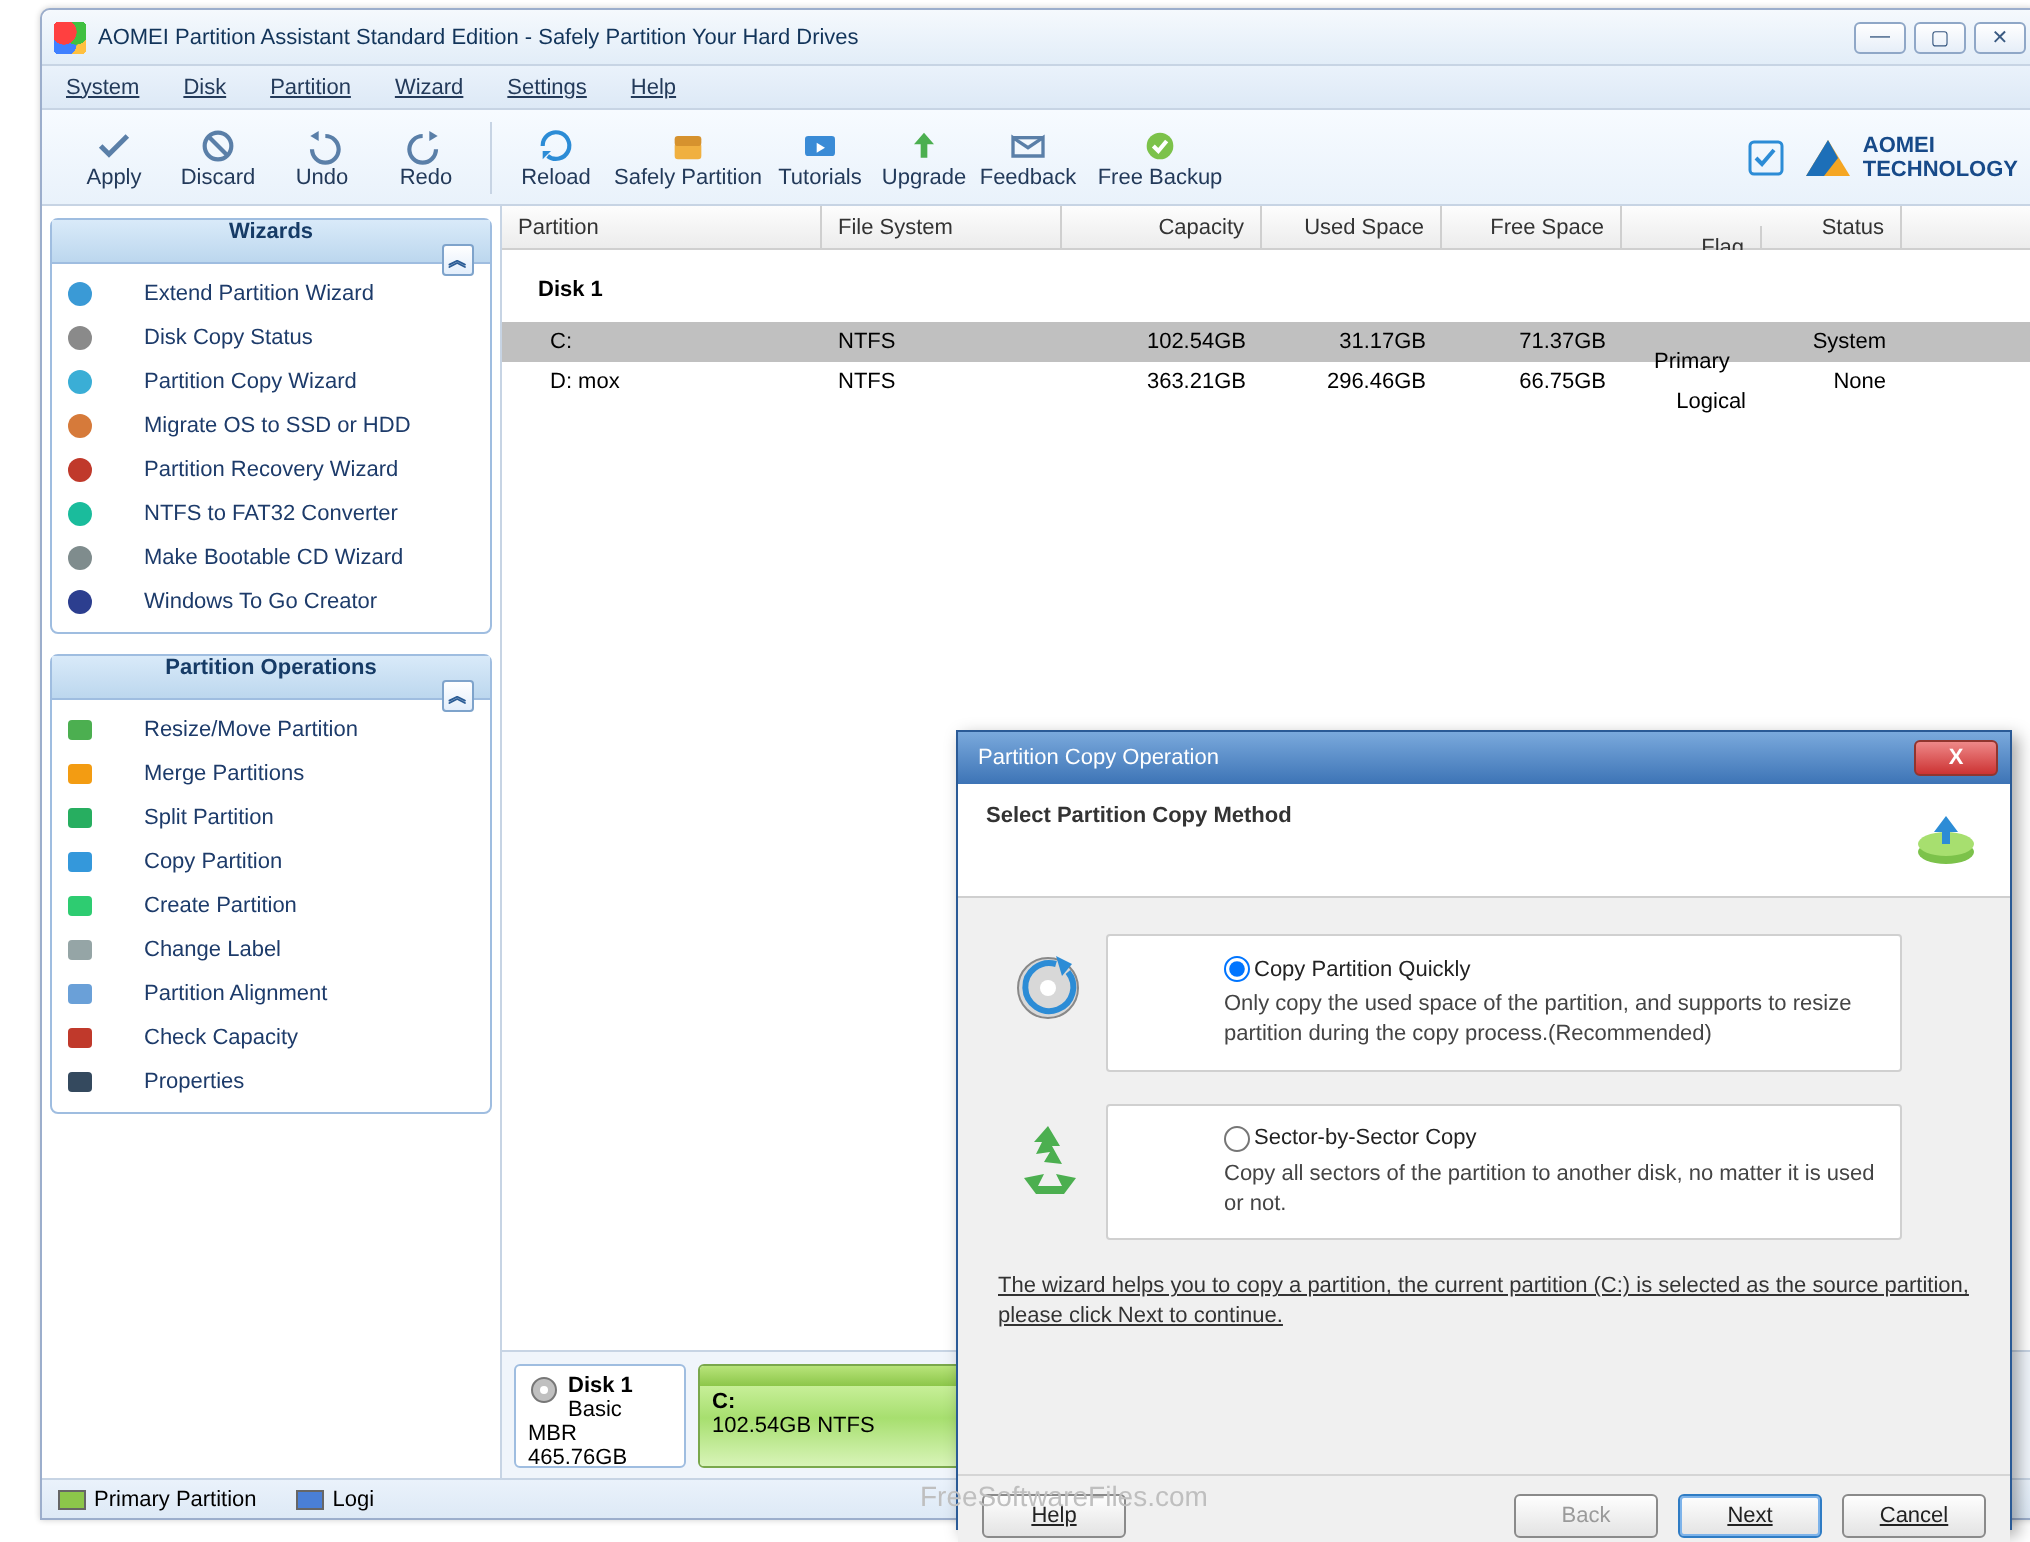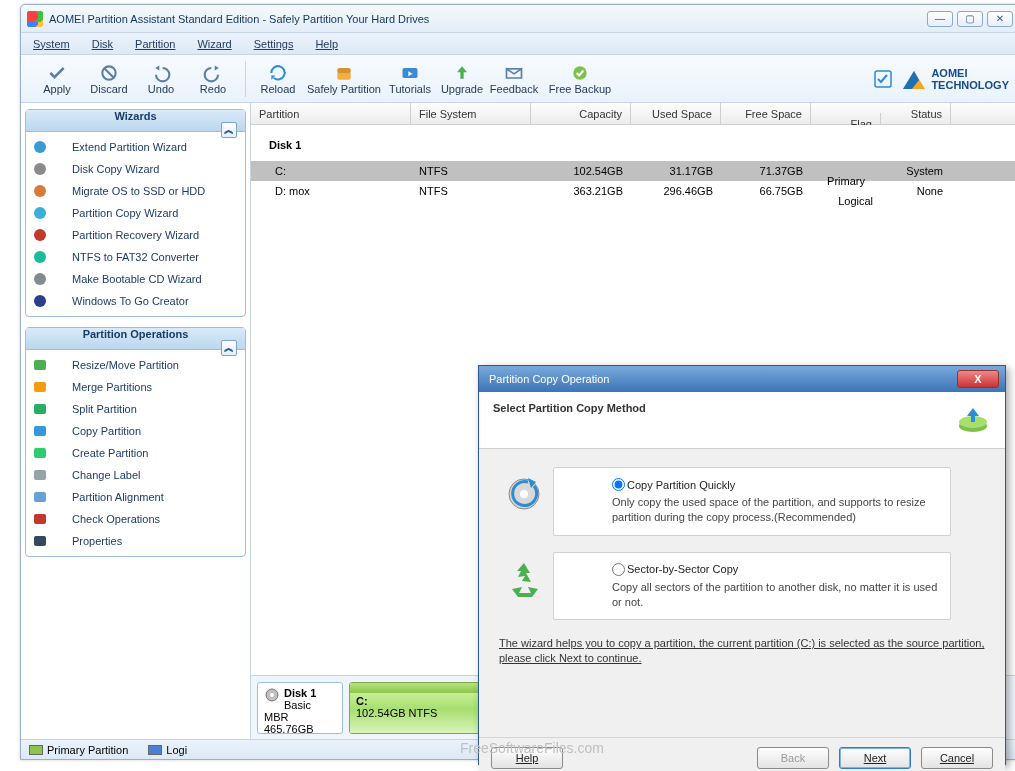--- a/index.html
+++ b/index.html
@@ -11,21 +11,21 @@
 .tb-btns{margin-left:auto;display:flex;gap:4px;}
 .tb-btn{width:26px;height:16px;border:1px solid #8fa7c7;border-radius:3px;background:linear-gradient(#fff,#e6eef8);display:flex;align-items:center;justify-content:center;color:#3a5a82;font-size:10px;cursor:pointer;}
 .menubar{height:22px;background:linear-gradient(#eaf2fb,#dde9f6);border-bottom:1px solid #c7d4e4;display:flex;align-items:center;padding:0 12px;gap:22px;}
 .menubar span{color:#233a5a;text-decoration:underline;text-decoration-color:#233a5a;text-underline-offset:1px;}
 .toolbar{height:48px;background:linear-gradient(#f7fbff,#e9f2fb);border-bottom:1px solid #c7d4e4;display:flex;align-items:center;padding:0 10px;}
 .tbtn{display:flex;flex-direction:column;align-items:center;justify-content:center;width:52px;height:44px;cursor:pointer;color:#233a5a;}
 .tbtn.wide{width:80px;}
 .tbtn svg{width:20px;height:20px;}
 .tsep{width:1px;height:36px;background:#c7d4e4;margin:0 6px;}
 .tbar-right{margin-left:auto;display:flex;align-items:center;gap:8px;}
-.logo{display:flex;align-items:flex-end;gap:4px;color:#174a89;font-weight:bold;font-size:10px;}
+.logo{display:flex;align-items:center;gap:4px;color:#174a89;font-weight:bold;font-size:10px;}
 .workspace{display:flex;height:calc(100% - 28px - 22px - 48px - 20px);}
 .sidebar{width:230px;padding:6px 4px;border-right:1px solid #c7d4e4;overflow:auto;}
 .panel{border:1px solid #9fbde0;border-radius:4px;margin-bottom:10px;background:#fff;}
 .panel-hd{height:22px;background:linear-gradient(#d9eaf9,#bcd7ee);display:flex;align-items:center;padding:0 8px;font-weight:bold;color:#163b66;border-bottom:1px solid #9fbde0;flex-direction:column;}
 .collapse{margin-left:auto;width:16px;height:16px;border:1px solid #7ea3cb;border-radius:2px;background:linear-gradient(#fff,#e3eefb);display:flex;align-items:center;justify-content:center;color:#2b5c95;font-size:10px;}
 .panel-body{padding:4px 6px;}
 .witem{display:flex;align-items:center;height:22px;gap:24px;color:#1d3b6a;cursor:pointer;}
 .witem svg{width:16px;height:16px;flex:none;}
 .main{flex:1;display:flex;flex-direction:column;}
 .grid-hd{height:22px;background:linear-gradient(#fdfdfd,#ececec);border-bottom:1px solid #cfcfcf;display:flex;align-items:center;}
@@ -188,33 +188,33 @@
             <div class="witem">
               <svg viewBox="0 0 16 16">
                 <circle cx="8" cy="8" r="6" fill="#3a9ad6"></circle>
               </svg>
               <span>Extend Partition Wizard</span>
             </div>
             <div class="witem">
               <svg viewBox="0 0 16 16">
                 <circle cx="8" cy="8" r="6" fill="#8a8a8a"></circle>
               </svg>
-              <span>Disk Copy Wizard</span>
+              <span>Disk Copy Status</span>
+            </div>
+            <div class="witem">
+              <svg viewBox="0 0 16 16">
+                <circle cx="8" cy="8" r="6" fill="#3aaed6"></circle>
+              </svg>
+              <span>Partition Copy Wizard</span>
             </div>
             <div class="witem">
               <svg viewBox="0 0 16 16">
                 <circle cx="8" cy="8" r="6" fill="#d67a3a"></circle>
               </svg>
               <span>Migrate OS to SSD or HDD</span>
-            </div>
-            <div class="witem">
-              <svg viewBox="0 0 16 16">
-                <circle cx="8" cy="8" r="6" fill="#3aaed6"></circle>
-              </svg>
-              <span>Partition Copy Wizard</span>
             </div>
             <div class="witem">
               <svg viewBox="0 0 16 16">
                 <circle cx="8" cy="8" r="6" fill="#c0392b"></circle>
               </svg>
               <span>Partition Recovery Wizard</span>
             </div>
             <div class="witem">
               <svg viewBox="0 0 16 16">
                 <circle cx="8" cy="8" r="6" fill="#1abc9c"></circle>
@@ -280,21 +280,21 @@
             <div class="witem">
               <svg viewBox="0 0 16 16">
                 <rect x="2" y="3" width="12" height="10" rx="2" fill="#6aa0d8"></rect>
               </svg>
               <span>Partition Alignment</span>
             </div>
             <div class="witem">
               <svg viewBox="0 0 16 16">
                 <rect x="2" y="3" width="12" height="10" rx="2" fill="#c0392b"></rect>
               </svg>
-              <span>Check Operations</span>
+              <span>Check Capacity</span>
             </div>
             <div class="witem">
               <svg viewBox="0 0 16 16">
                 <rect x="2" y="3" width="12" height="10" rx="2" fill="#34495e"></rect>
               </svg>
               <span>Properties</span>
             </div>
           </div>
       </div>
     </div>

